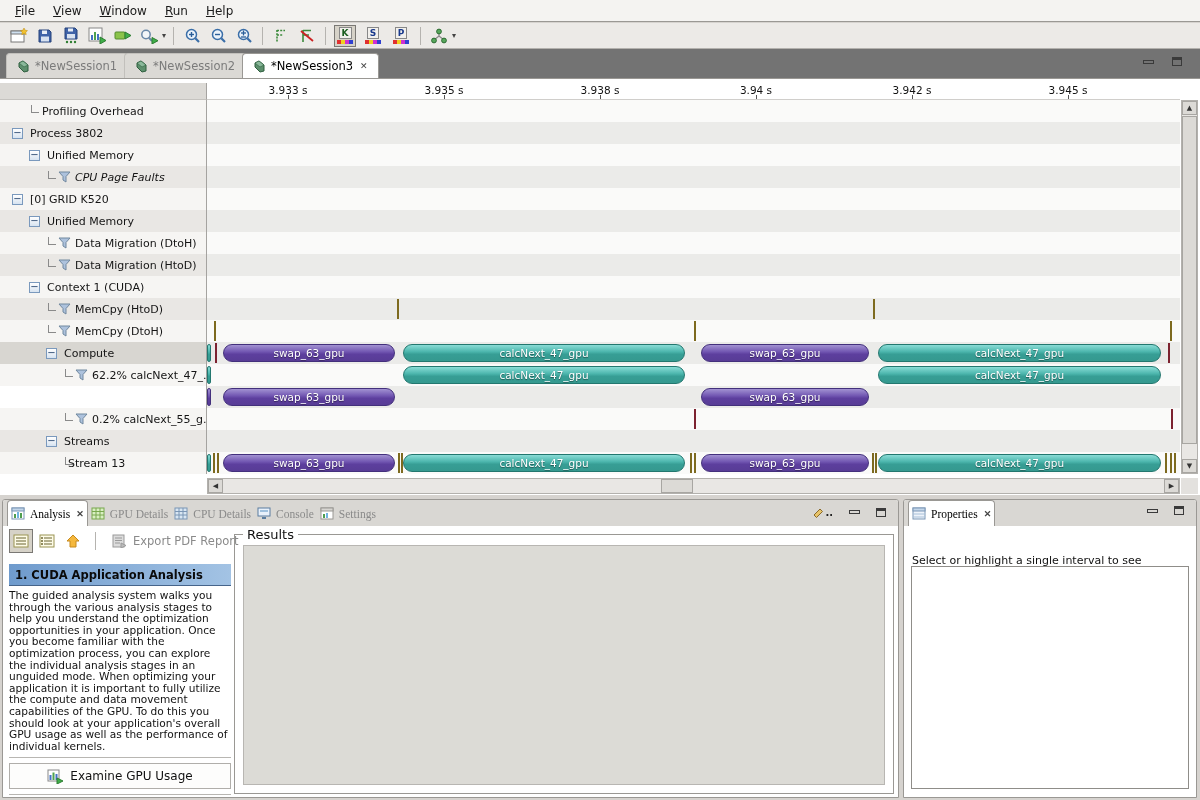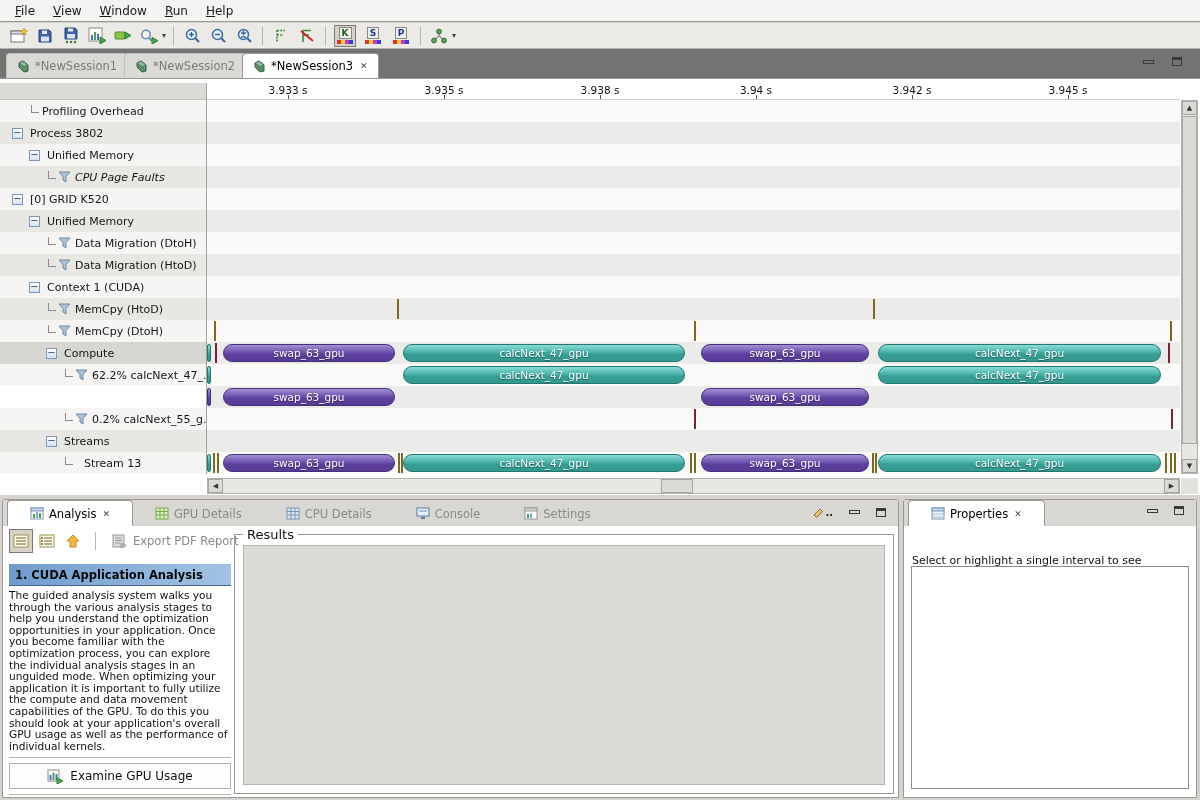--- a/index.html
+++ b/index.html
@@ -68,21 +68,21 @@
   .sb-track{position:absolute;background:#e9e7e4;border:1px solid #b3b1ad;box-sizing:border-box;}
   .sb-btn{position:absolute;width:15px;height:14px;background:#dcdad6;border:1px solid #a8a6a2;box-sizing:border-box;
           display:flex;align-items:center;justify-content:center;font-size:7px;color:#333;}
   .sb-thumb{position:absolute;background:#dcdad6;border:1px solid #a8a6a2;box-sizing:border-box;}
 
   
   .view{position:absolute;background:#ffffff;border:1px solid #9a9894;border-radius:3px 3px 0 0;box-sizing:border-box;overflow:hidden;}
   #analysis-view{left:2px;top:499px;width:897px;height:299px;}
   #props-view{left:903px;top:499px;width:294px;height:299px;}
   .vtabs{position:absolute;left:0;top:0;right:0;height:26px;background:#d9d7d3;display:flex;align-items:flex-end;padding-left:4px;box-sizing:border-box;}
-  .btab{display:flex;align-items:center;height:25px;padding:0 22px;color:#8a8a8a;font-size:11.5px;white-space:nowrap;}
+  .btab{display:flex;align-items:center;height:25px;padding:0 3px;color:#8a8a8a;font-size:11.5px;white-space:nowrap;font-family:Liberation Serif, serif;}
   .btab.active{background:#ffffff;border:1px solid #9a9894;border-bottom:none;border-radius:4px 4px 0 0;color:#000;}
   .btab .ticon{margin-right:5px;display:flex;}
   .btab .bclose{margin-left:6px;font-size:9px;font-weight:bold;color:#444;}
   .vtab-icons{position:absolute;top:6px;display:flex;gap:16px;align-items:center;z-index:4;}
   .pencil-dots{display:flex;align-items:flex-end;font-weight:bold;color:#222;font-size:10px;}
 
   #an-toolbar{position:absolute;left:0;top:26px;right:0;height:30px;background:#ffffff;display:flex;align-items:center;padding-left:6px;box-sizing:border-box;}
   .an-toggle{width:22px;height:22px;display:flex;align-items:center;justify-content:center;border:1px solid transparent;margin-right:2px;}
   .an-toggle.pressed{background:#d6d2c8;border:1px solid #7a7874;}
   .export-btn{display:flex;align-items:center;gap:6px;color:#8a8a8a;font-size:11.5px;padding:3px 8px;}
@@ -368,21 +368,21 @@
             </svg>
           </div>
           <div class="tlabel" style="left: 92px;">0.2% calcNext_55_g...</div>
         </div>
         <div class="trow alt" style="top: 330px;">
           <div class="expbox" style="left: 46px;">−</div>
           <div class="tlabel" style="left: 64px;">Streams</div>
         </div>
         <div class="trow" style="top: 352px;">
           <div class="lconn" style="left: 65px;"></div>
-          <div class="tlabel" style="left: 84px;">Stream 13</div>
+          <div class="tlabel" style="left: 68px;">Stream 13</div>
         </div>
       </div>
     <div id="lanes">
         <div class="lrow" style="top: 0px;"></div>
         <div class="lrow alt" style="top: 22px;"></div>
         <div class="lrow" style="top: 44px;"></div>
         <div class="lrow alt" style="top: 66px;"></div>
         <div class="lrow" style="top: 88px;"></div>
         <div class="lrow alt" style="top: 110px;"></div>
         <div class="lrow" style="top: 132px;"></div>

